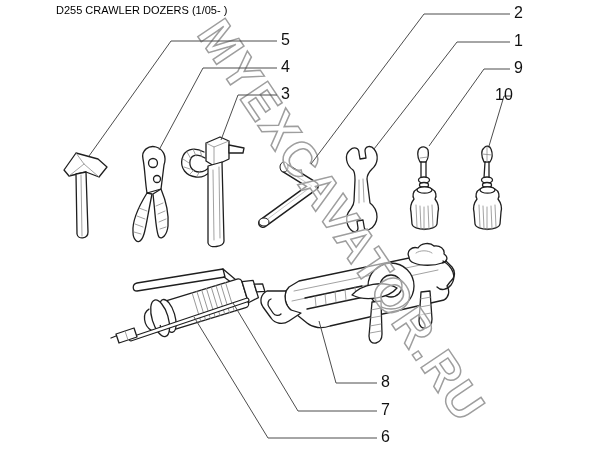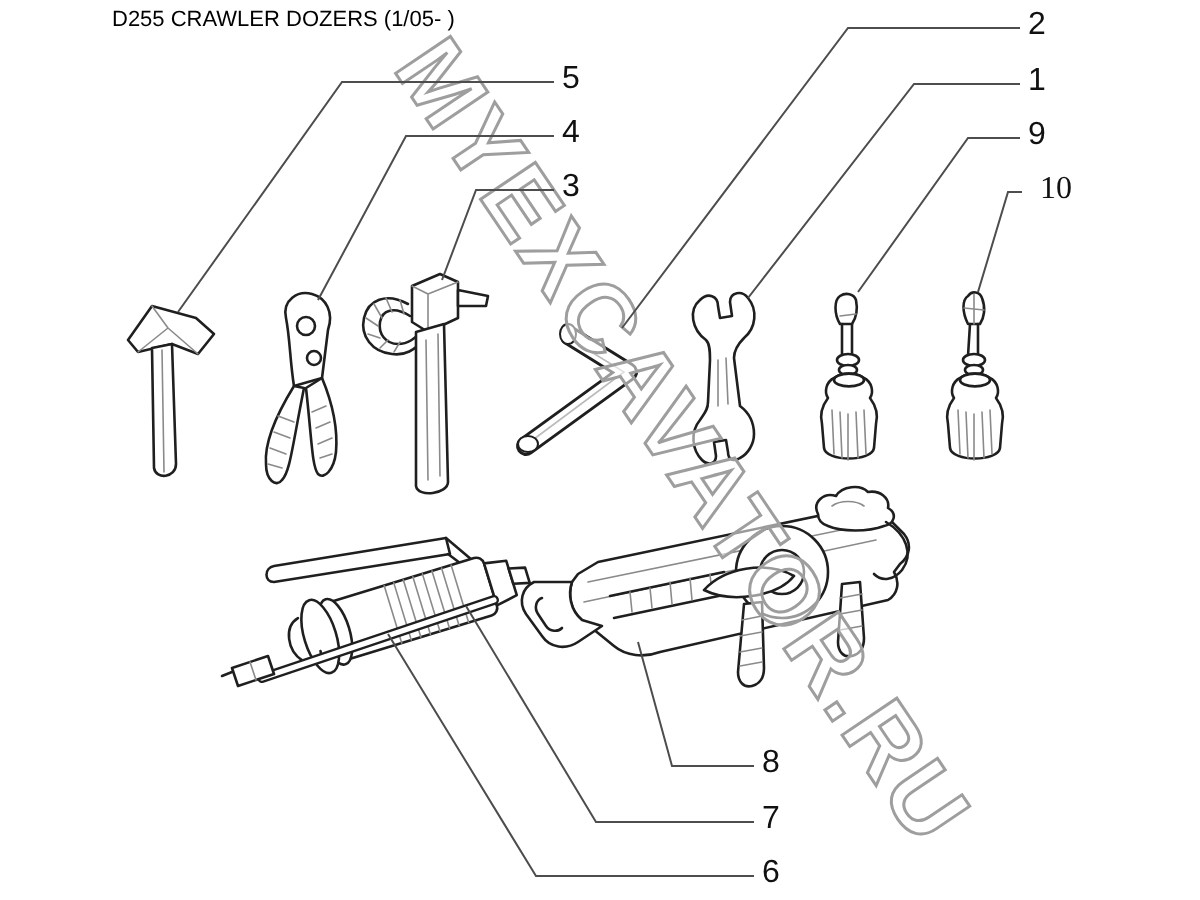--- a/index.html
+++ b/index.html
@@ -150,18 +150,18 @@
   </svg>
 
   <div id="hdr1" class="hdr">D255 CRAWLER DOZERS (1/05- )</div>
 
   <div class="callout" style="left:281px;top:32px;">5</div>
   <div class="callout" style="left:281px;top:59px;">4</div>
   <div class="callout" style="left:281px;top:86px;">3</div>
   <div class="callout" style="left:514px;top:5px;">2</div>
   <div class="callout" style="left:514px;top:33px;">1</div>
   <div class="callout" style="left:514px;top:60px;">9</div>
-  <div class="callout" style="left:520px;top:87px;font-family:Liberation Serif, serif;">10</div>
+  <div class="callout" style="left:495px;top:87px;">10</div>
   <div class="callout" style="left:381px;top:374px;">8</div>
   <div class="callout" style="left:381px;top:402px;">7</div>
   <div class="callout" style="left:381px;top:429px;">6</div>
 
 </div>
 
 </body></html>

